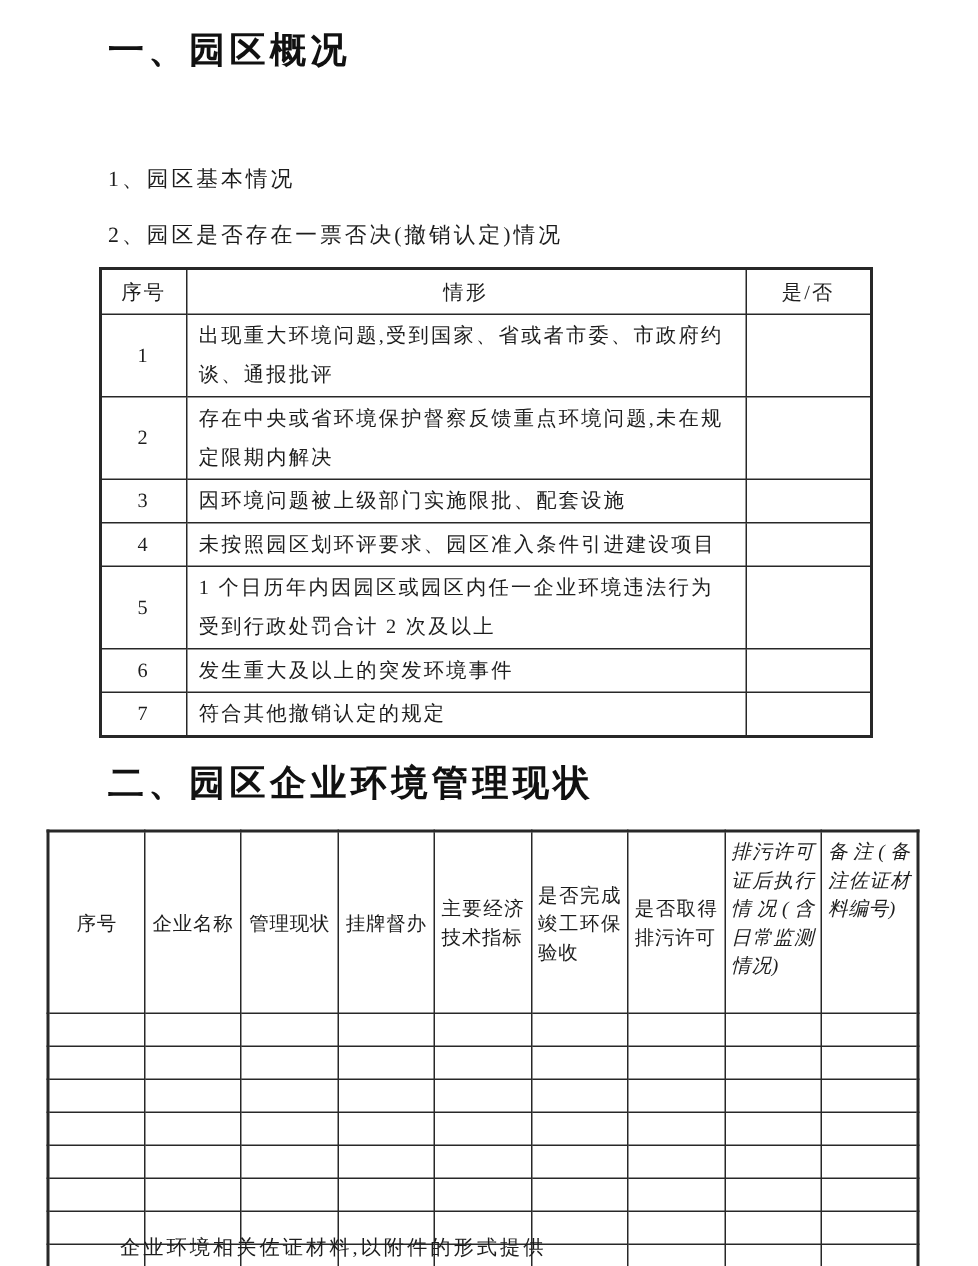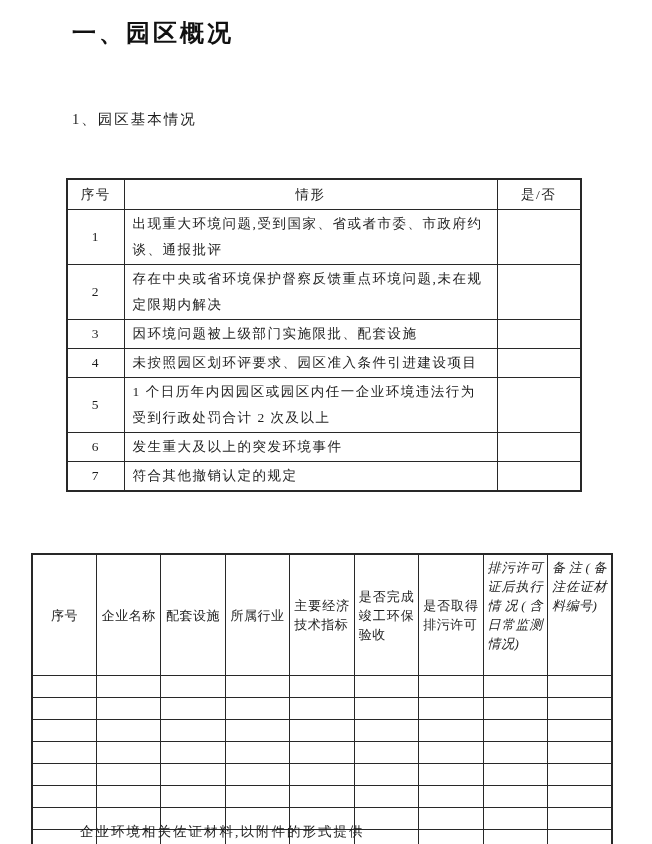--- a/index.html
+++ b/index.html
@@ -83,20 +83,21 @@
 </head>
 <body>
 
 <div class="page">
 
   <div class="heading" style="left:72px; top:17px;">一、园区概况</div>
 
   <div class="sub-item" style="left:72px; top:90px;margin-top:20px;">1、园区基本情况</div>
 
 
+  <div class="sub-item" style="left:72px; top:147px;">2、园区是否存在一票否决(撤销认定)情况</div>
 
   <table class="t1">
     <colgroup>
       <col style="width:57px">
         <col style="width:373px">
         <col style="width:84px">
     </colgroup>
     <tbody>
       <tr class="head-row">
         <td>序号</td>
@@ -134,28 +135,29 @@
         <td class="yn"></td>
       </tr>
       <tr class="row-short">
         <td class="no">7</td>
         <td class="sit">符合其他撤销认定的规定</td>
         <td class="yn"></td>
       </tr>
     </tbody>
   </table>
 
+  <div class="heading" style="left:72px; top:506px;">二、园区企业环境管理现状</div>
 
   <table class="t2">
     <tbody>
       <tr class="head-row">
         <td class="hc">序号</td>
         <td class="hc">企业名称</td>
-        <td class="hc">配套设施</td>
-        <td class="hc">所属行业</td>
+        <td class="hc">管理现状</td>
+        <td class="hc">挂牌督办</td>
         <td class="hj">主要经济技术指标</td>
         <td class="hj">是否完成竣工环保验收</td>
         <td class="hj">是否取得排污许可</td>
         <td class="hjt">排污许可证后执行情况(含日常监测情况)</td>
         <td class="hjt">备注(备注佐证材料编号)</td>
       </tr>
 
     <tr class="empty-row">
           <td></td>
           <td></td>

